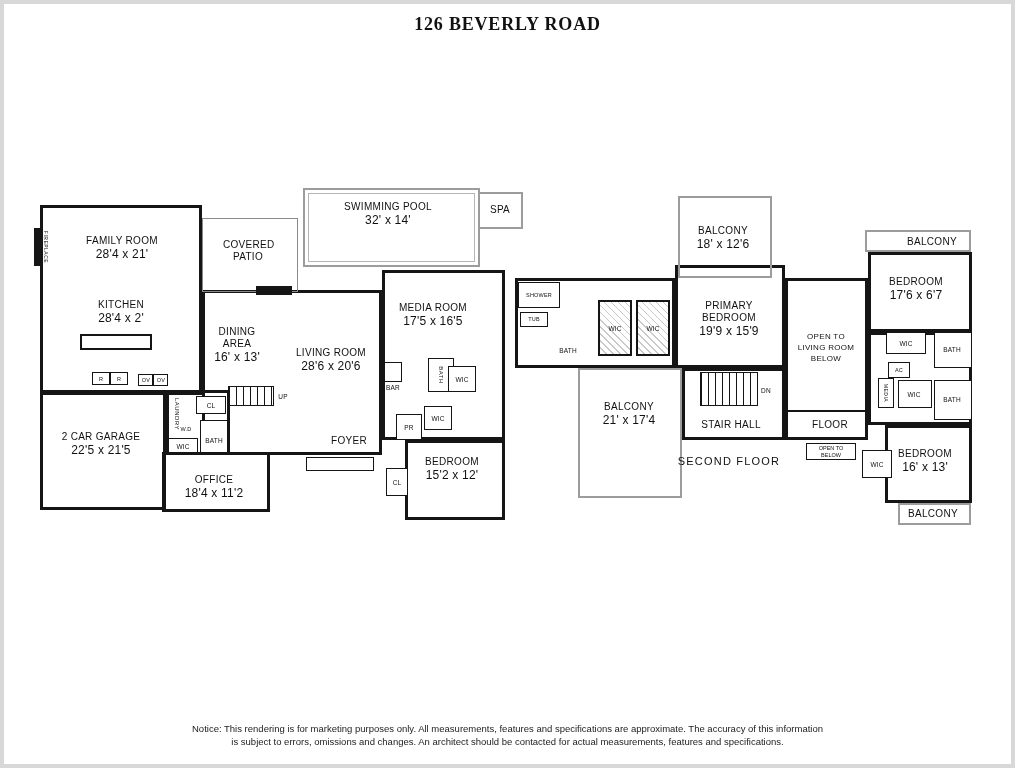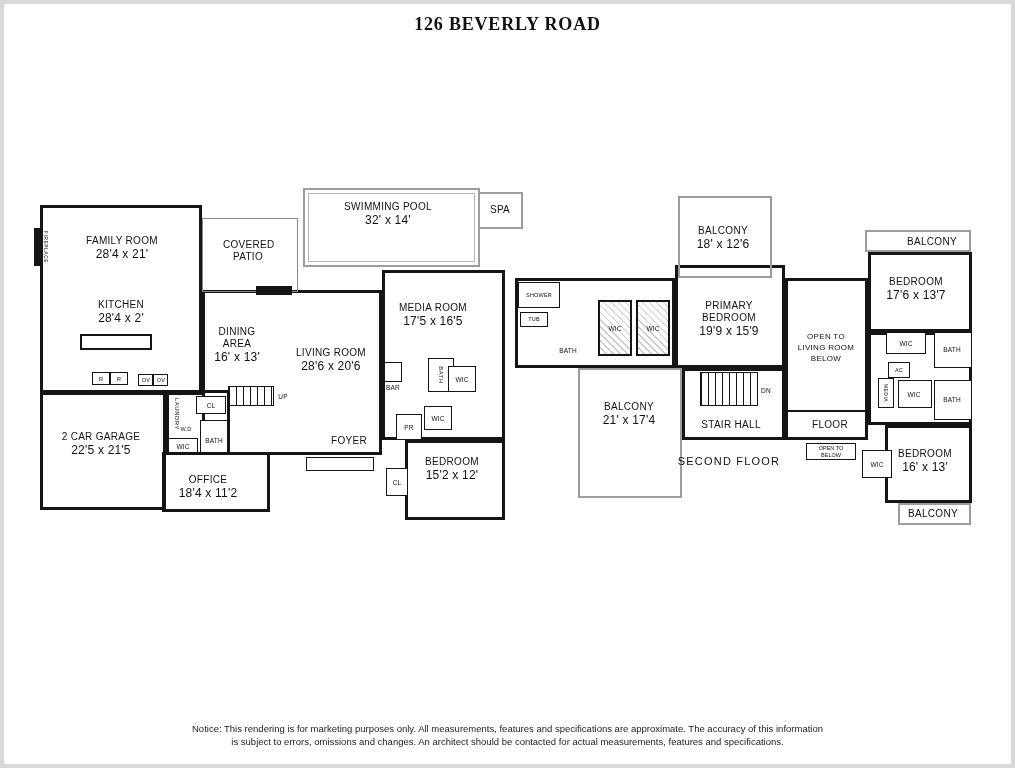--- a/index.html
+++ b/index.html
@@ -106,21 +106,21 @@
   <span class="rd">28'6 x 20'6</span>
 </div>
 <div class="room-label" style="left:433px;top:315px">
   <span class="rn">MEDIA ROOM</span>
   <span class="rd">17'5 x 16'5</span>
 </div>
 <div class="room-label" style="left:101px;top:444px">
   <span class="rn">2 CAR GARAGE</span>
   <span class="rd">22'5 x 21'5</span>
 </div>
-<div class="room-label" style="left:208px;top:487px">
+<div class="room-label" style="left:214px;top:487px">
   <span class="rn">OFFICE</span>
   <span class="rd">18'4 x 11'2</span>
 </div>
 <div class="room-label" style="left:452px;top:469px">
   <span class="rn">BEDROOM</span>
   <span class="rd">15'2 x 12'</span>
 </div>
 <div class="room-label" style="left:349px;top:440px">
   <span class="rn">FOYER</span>
 </div>
@@ -176,21 +176,21 @@
 
 <div class="room-label" style="left:723px;top:238px">
   <span class="rn">BALCONY</span>
   <span class="rd">18' x 12'6</span>
 </div>
 <div class="room-label" style="left:932px;top:241px">
   <span class="rn">BALCONY</span>
 </div>
 <div class="room-label" style="left:916px;top:289px">
   <span class="rn">BEDROOM</span>
-  <span class="rd">17'6 x 13'7</span>
+  <span class="rd">17'6 x 6'7</span>
 </div>
 <div class="room-label" style="left:729px;top:320px">
   <span class="rn wrap" style="width:62px">PRIMARY BEDROOM</span>
   <span class="rd">19'9 x 15'9</span>
 </div>
 <div class="multiline" style="left:826px;top:348px">
   <span>OPEN TO</span>
   <span>LIVING ROOM</span>
   <span>BELOW</span>
 </div>

